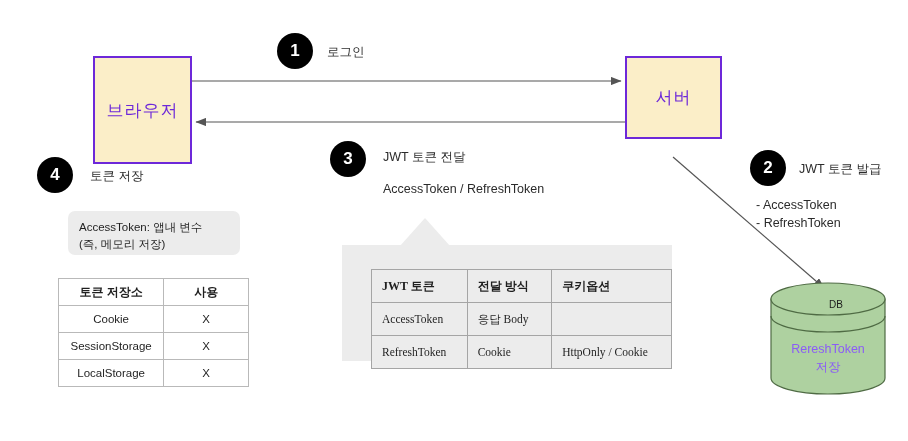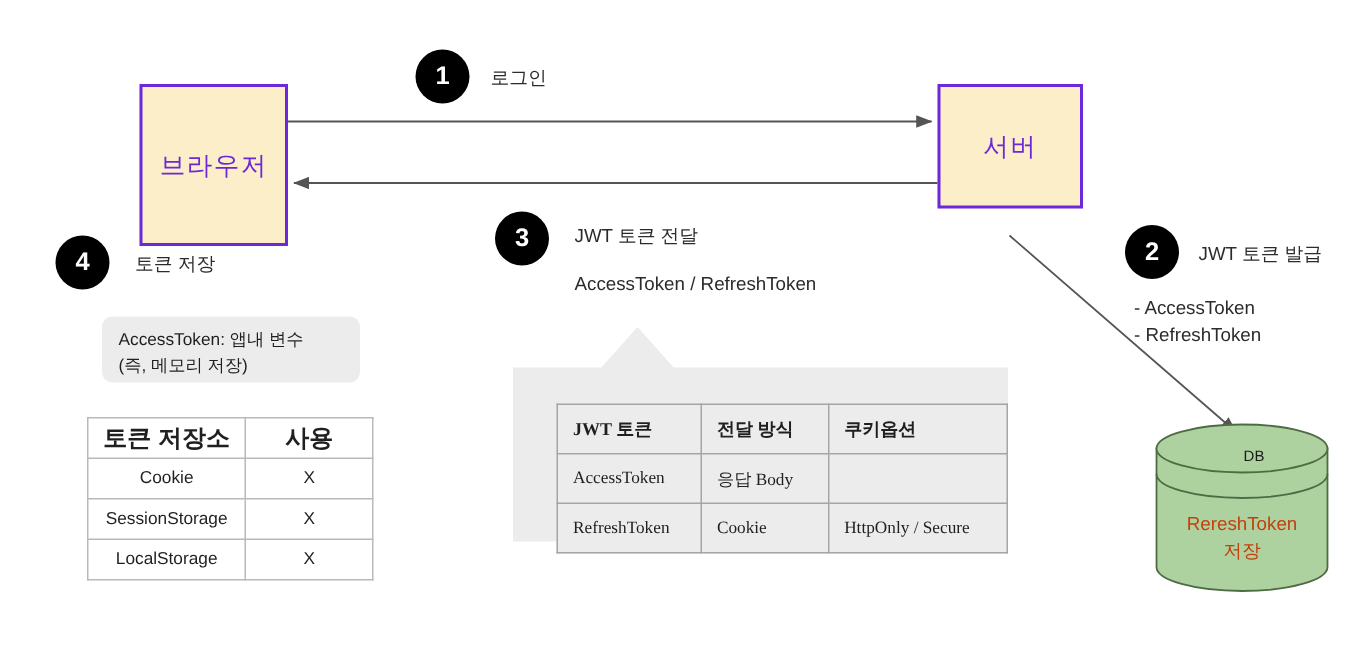--- a/index.html
+++ b/index.html
@@ -94,21 +94,21 @@
   }
   #storage-table td, #storage-table th {
     border: 1px solid #b9b9b9;
     font-size: 11.5px;
     text-align: center;
     height: 26px;
     font-weight: normal;
     color: #1f1f1f;
     padding: 0;
   }
-  #storage-table th { font-weight: bold; font-size: 16px; }
+  #storage-table th { font-weight: bold; font-size: 12px; }
   #storage-table .col-a { width: 105px; }
   #storage-table .col-b { width: 86px; }
   #storage-table tr.hl td { background: #d8ead0; }
 
   
   #callout {
     left: 342px; top: 245px;
     width: 330px; height: 116px;
     background: #ececec;
     font-family: Liberation Serif, serif;
@@ -144,21 +144,21 @@
     left: 0; top: 17px; width: 132px;
     text-align: center;
     font-size: 10px;
     color: #1a1a1a;
   }
   #db-body-label {
     left: 0; top: 58px; width: 116px;
     text-align: center;
     font-size: 12.5px;
     line-height: 1.45;
-    color: #c2410c;
+    color: #8b5cf6;
   }
 </style>
 </head>
 <body>
 
 <svg id="canvas" viewBox="0 0 908 441">
   <defs>
     <marker id="arrowhead" markerWidth="9" markerHeight="7" refX="8.5" refY="3.5" orient="auto">
       <polygon points="0 0, 9 3.5, 0 7" fill="#555555"></polygon>
     </marker>
@@ -245,21 +245,21 @@
     </thead>
     <tbody>
       <tr>
         <td>AccessToken</td>
         <td>응답 Body</td>
         <td></td>
       </tr>
       <tr>
         <td>RefreshToken</td>
         <td>Cookie</td>
-        <td>HttpOnly / Secure</td>
+        <td>HttpOnly / Cookie</td>
       </tr>
     </tbody>
   </table>
 </div>
 
 <div class="abs" id="db-cylinder">
   <svg width="116" height="113" viewBox="0 0 116 113">
     <path d="M1,17 L1,96 A57,16 0 0 0 115,96 L115,17 Z" fill="#aed1a0" stroke="#4f6b44" stroke-width="1.2"></path>
     <ellipse cx="58" cy="17" rx="57" ry="16" fill="#aed1a0" stroke="#4f6b44" stroke-width="1.2"></ellipse>
     <path d="M1,34 A57,16 0 0 0 115,34" fill="none" stroke="#4f6b44" stroke-width="1.2"></path>

